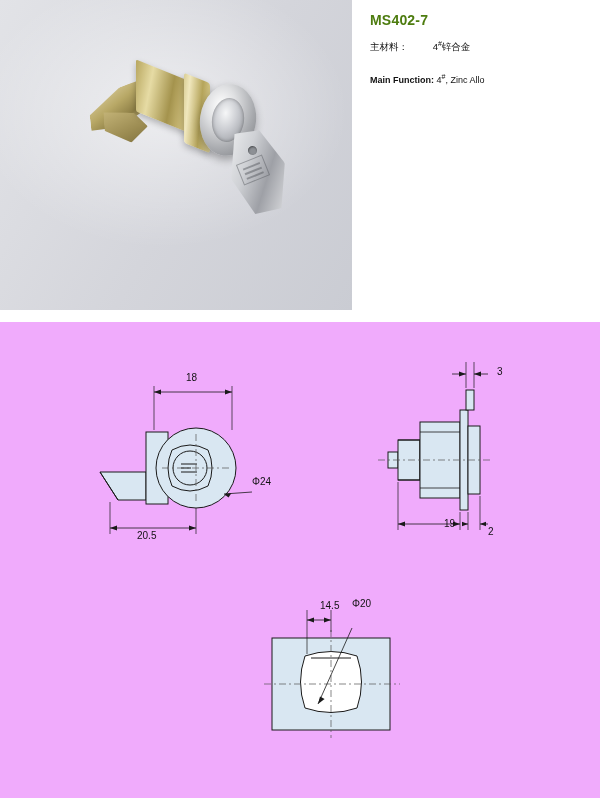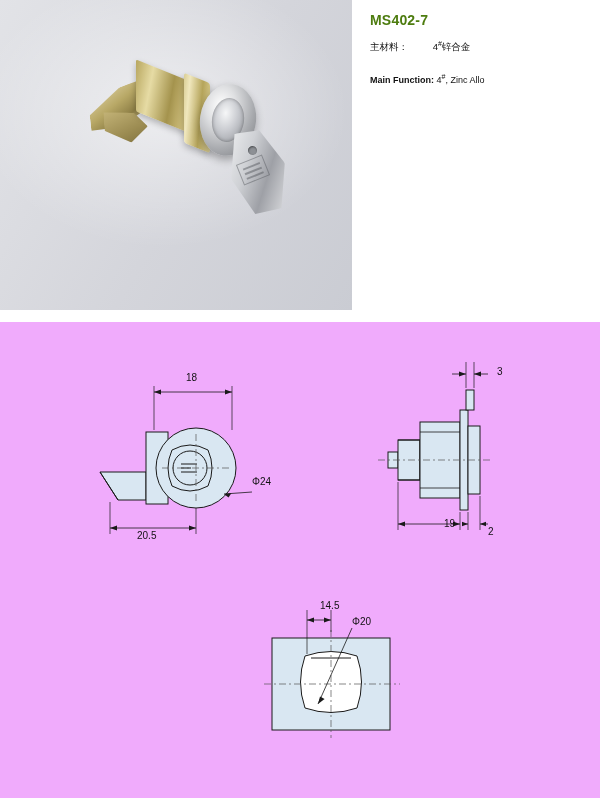--- a/index.html
+++ b/index.html
@@ -305,16 +305,16 @@
 
     <div class="dim-text" style="left:186px; top:50px;">18</div>
     <div class="dim-text" style="left:137px; top:208px;">20.5</div>
     <div class="dim-text" style="left:252px; top:154px;">Φ24</div>
 
     <div class="dim-text" style="left:497px; top:44px;">3</div>
     <div class="dim-text" style="left:423px; top:196px;margin-left:21px;">19</div>
     <div class="dim-text" style="left:488px; top:204px;">2</div>
 
     <div class="dim-text" style="left:320px; top:278px;">14.5</div>
-    <div class="dim-text" style="left:352px; top:294px;">Φ20</div>
+    <div class="dim-text" style="left:352px; top:276px;">Φ20</div>
   </div>
 
 </div>
 
 </body></html>

